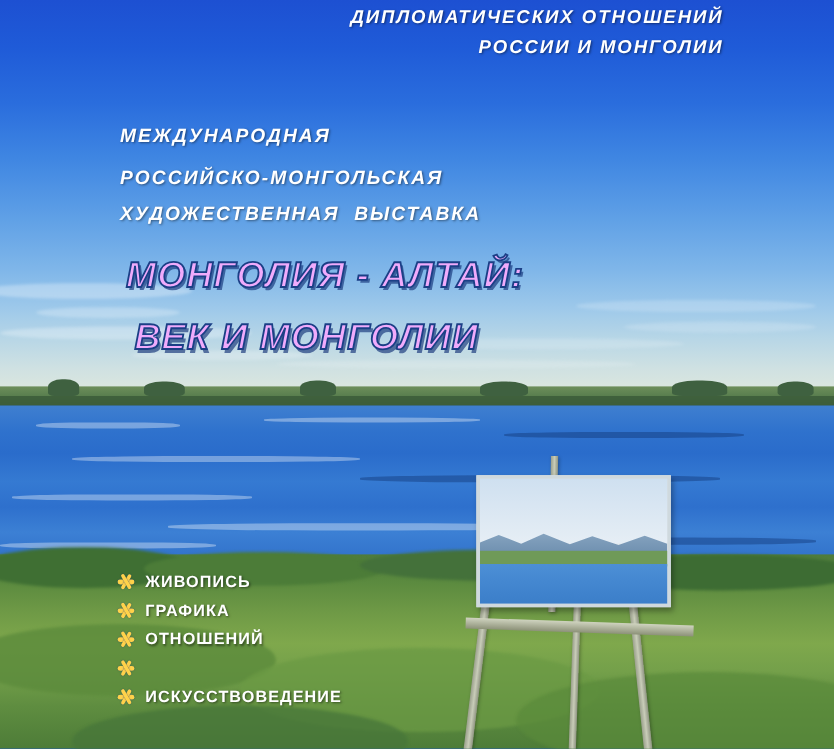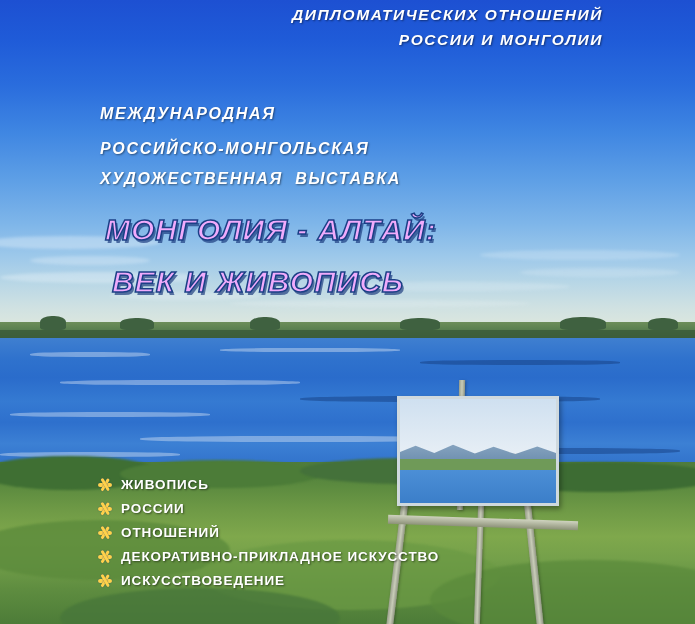--- a/index.html
+++ b/index.html
@@ -265,46 +265,45 @@
   </div>
 
   <div class="tx kicker" id="kicker1">ДИПЛОМАТИЧЕСКИХ ОТНОШЕНИЙ</div>
   <div class="tx kicker" id="kicker2">РОССИИ И МОНГОЛИИ</div>
 
   <div class="tx subhead" id="sub1">МЕЖДУНАРОДНАЯ</div>
   <div class="tx subhead" id="sub2">РОССИЙСКО-МОНГОЛЬСКАЯ</div>
   <div class="tx subhead" id="sub3">ХУДОЖЕСТВЕННАЯ  ВЫСТАВКА</div>
 
   <div class="tx title" id="title1">МОНГОЛИЯ - АЛТАЙ:</div>
-  <div class="tx title" id="title2">ВЕК И ЖИВОПИСЬ</div>
+  <div class="tx title" id="title2">ВЕК И МОНГОЛИИ</div>
 
   <div id="cats">
     <div class="cat-row">
       <span class="cat-ico">
           <i></i>
         </span>
       <span class="cat-label">ЖИВОПИСЬ</span>
     </div>
     <div class="cat-row">
       <span class="cat-ico">
           <i></i>
         </span>
-      <span class="cat-label">РОССИИ</span>
+      <span class="cat-label">ГРАФИКА</span>
     </div>
     <div class="cat-row">
       <span class="cat-ico">
           <i></i>
         </span>
       <span class="cat-label">ОТНОШЕНИЙ</span>
     </div>
     <div class="cat-row">
       <span class="cat-ico">
           <i></i>
         </span>
-      <span class="cat-label">ДЕКОРАТИВНО-ПРИКЛАДНОЕ ИСКУССТВО</span>
     </div>
     <div class="cat-row">
       <span class="cat-ico">
           <i></i>
         </span>
       <span class="cat-label">ИСКУССТВОВЕДЕНИЕ</span>
     </div>
   </div>
 
 </div>

